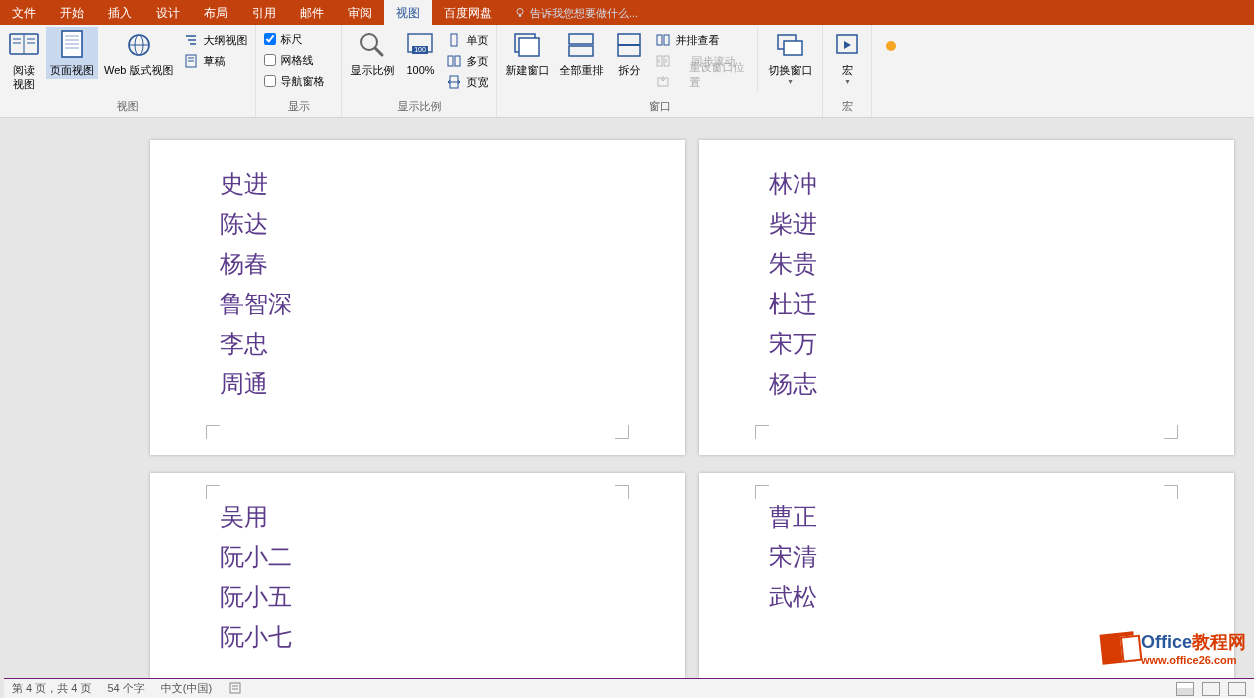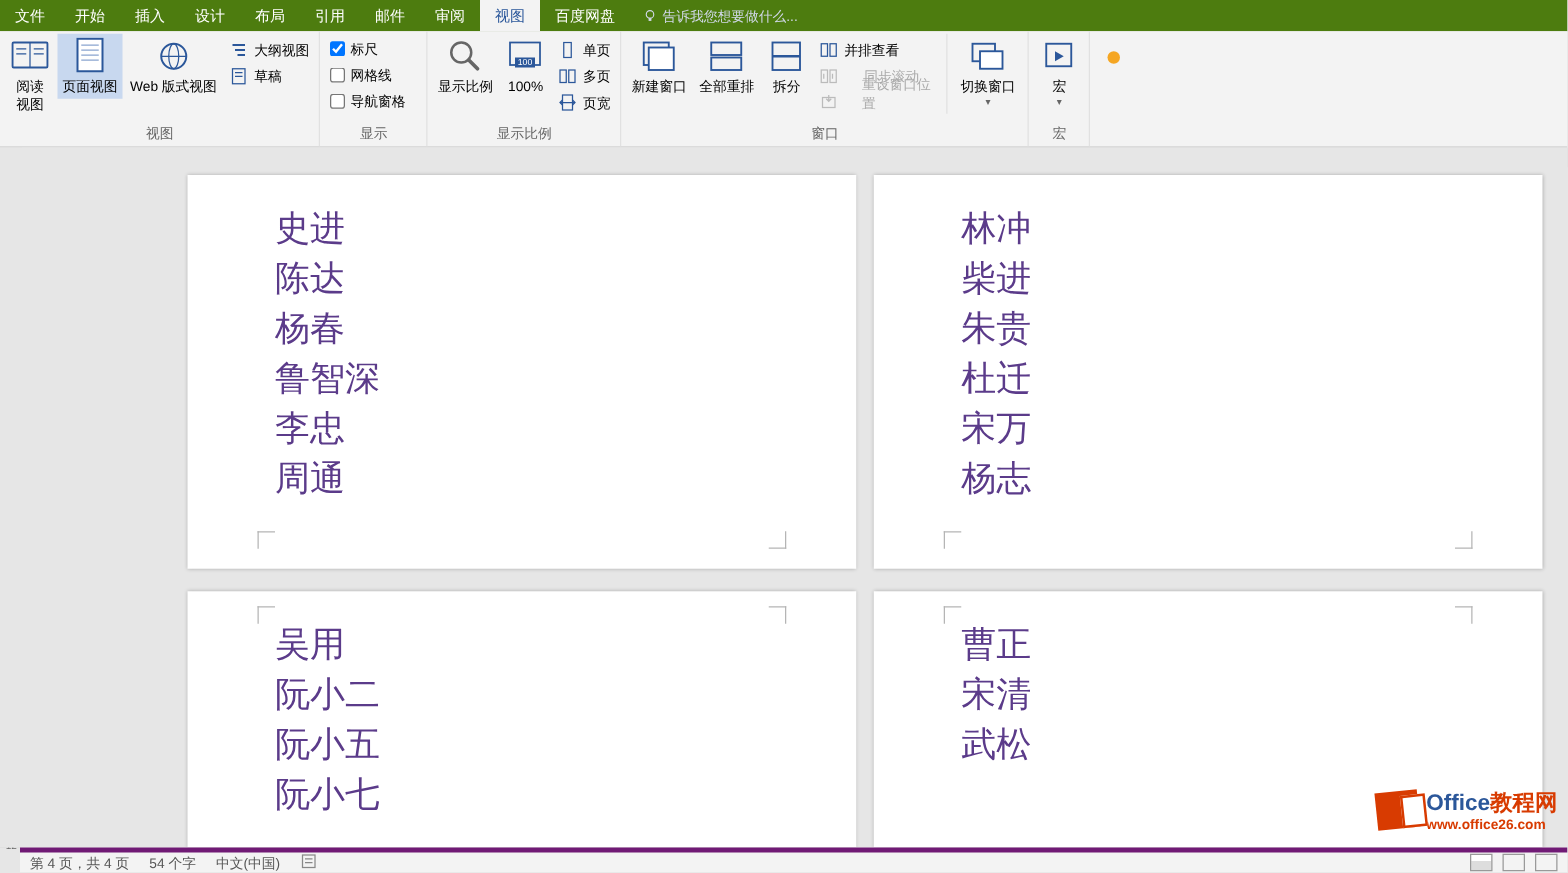--- a/index.html
+++ b/index.html
@@ -1,19 +1,19 @@
 <!DOCTYPE html>
 <html><head>
 <meta charset="utf-8">
 <style>
   * { margin: 0; padding: 0; box-sizing: border-box; }
   body { font-family: "Microsoft YaHei", "SimSun", sans-serif; font-size: 12px; background: #e6e6e6; width: 1254px; height: 698px; overflow: hidden; position: relative; }
   
   
-  .menubar { background: #4d7c0f; height: 25px; display: flex; align-items: stretch; color: #fff; }
+  .menubar { background: #c2410c; height: 25px; display: flex; align-items: stretch; color: #fff; }
   .menu-item { padding: 4px 12px 3px; cursor: pointer; display: flex; align-items: center; }
   .menu-item.active { background: #f3f3f3; color: #2b579a; }
   .tell-me { padding: 4px 10px 3px; color: #d0d8e8; display: flex; align-items: center; gap: 4px; font-size: 11px; }
   .bulb { width: 12px; height: 12px; }
   
   
   .ribbon { background: #f3f3f3; height: 93px; border-bottom: 1px solid #d4d4d4; display: flex; }
   .ribbon-group { border-right: 1px solid #e1e1e1; display: flex; flex-direction: column; padding: 2px 4px 0; }
   .ribbon-group-content { flex: 1; display: flex; align-items: flex-start; gap: 2px; }
   .ribbon-group-label { text-align: center; font-size: 11px; color: #666; padding: 2px 0 3px; }
@@ -42,25 +42,25 @@
   .pages { position: relative; padding: 22px 0 0 0; }
   .page-row { display: flex; gap: 14px; justify-content: center; margin-bottom: 18px; padding: 0 20px 0 150px; }
   .page { background: #fff; width: 535px; box-shadow: 0 0 3px rgba(0,0,0,0.25); position: relative; padding: 24px 60px 20px 70px; }
   .page.short { height: 315px; }
   .page.cut { height: 205px; }
   .crop { position: absolute; width: 14px; height: 14px; border-color: #b5b5b5; border-style: solid; border-width: 0; }
   .crop.bl { bottom: 16px; left: 56px; border-left-width: 1px; border-bottom-width: 1px; transform: rotate(180deg) scaleX(-1); }
   .crop.br { bottom: 16px; right: 56px; border-right-width: 1px; border-bottom-width: 1px; }
   .crop.tl { top: 12px; left: 56px; border-left-width: 1px; border-top-width: 1px; }
   .crop.tr { top: 12px; right: 56px; border-right-width: 1px; border-top-width: 1px; }
-  .page-text { color: #5b3b8a; font-family: "SimSun","宋体",serif; font-size: 28px; line-height: 40px; }
+  .page-text { color: #5b3b8a; font-family: "SimSun","宋体",serif; font-size: 24px; line-height: 40px; }
   .page-text div { margin-bottom: 0; }
   
   
-  .statusbar { position: absolute; bottom: 0; left: 16px; right: 0; height: 20px; background: #f3f3f3; border-top: 4px solid #701a75; display: flex; align-items: center; font-size: 11px; color: #555; padding: 0 8px; gap: 16px; }
+  .statusbar { position: absolute; bottom: 0; left: 4px; right: 0; height: 20px; background: #f3f3f3; border-top: 1px solid #701a75; display: flex; align-items: center; font-size: 11px; color: #555; padding: 0 8px; gap: 16px; }
   .status-right { margin-left: auto; display: flex; align-items: center; gap: 12px; }
   .view-icons { display: flex; gap: 8px; }
   .view-icons .vicon { width: 18px; height: 14px; border: 1px solid #999; display: inline-block; }
   
   
   .watermark { position: absolute; right: 8px; bottom: 32px; display: flex; align-items: center; gap: 6px; font-weight: bold; margin-top: 31px; }
   .wm-logo { width: 34px; height: 30px; background: #d83b01; position: relative; transform: rotate(-6deg); }
   .wm-logo::after { content: ""; position: absolute; right: -6px; top: 4px; width: 16px; height: 22px; background: #fff; border: 2px solid #d83b01; }
   .wm-text .t1 { color: #d83b01; font-size: 18px; font-weight: bold; display: inline; }
   .wm-text .t1 .w { color: #2b579a; }

